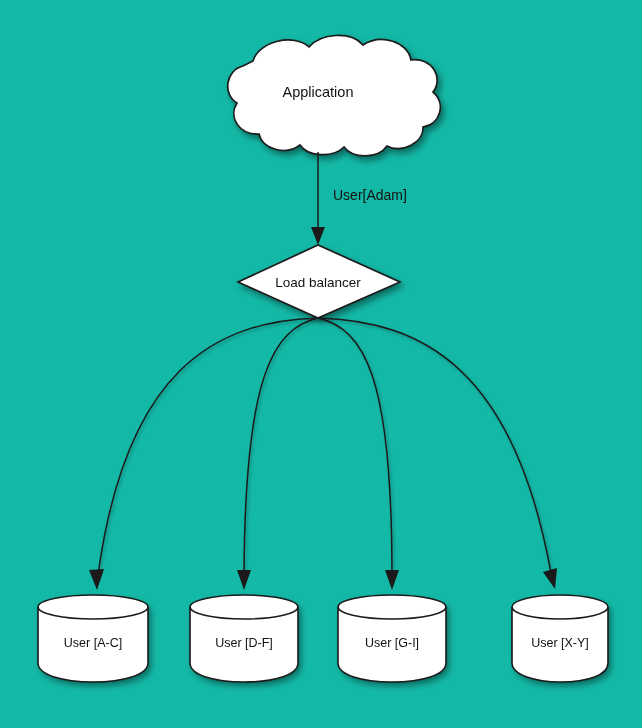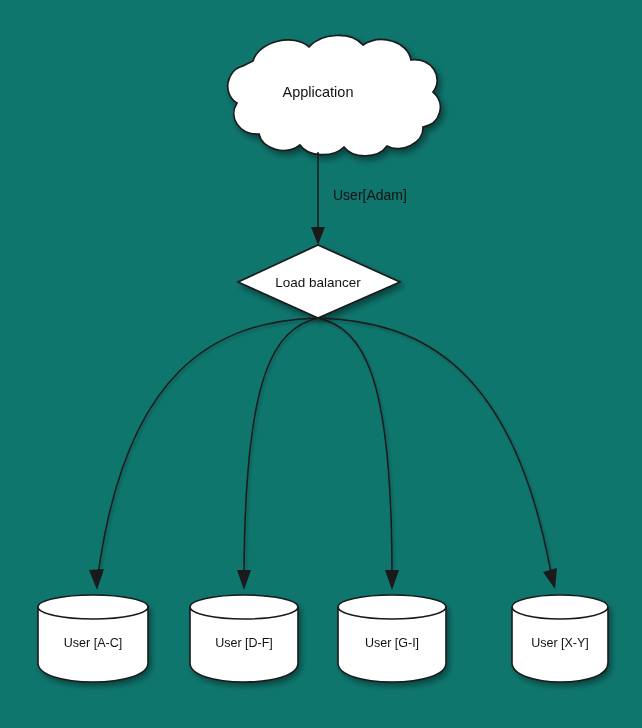--- a/index.html
+++ b/index.html
@@ -11,21 +11,21 @@
   body {
     width: 642px;
     height: 728px;
     font-family: "Liberation Sans", sans-serif;
     overflow: hidden;
   }
   #diagram-root {
     position: relative;
     width: 642px;
     height: 728px;
-    background: #0f766e;
+    background: #14b8a6;
   }
   #diagram-svg {
     display: block;
     width: 642px;
     height: 728px;
   }
   .shape-fill {
     fill: #ffffff;
   }
   .shape-stroke {

